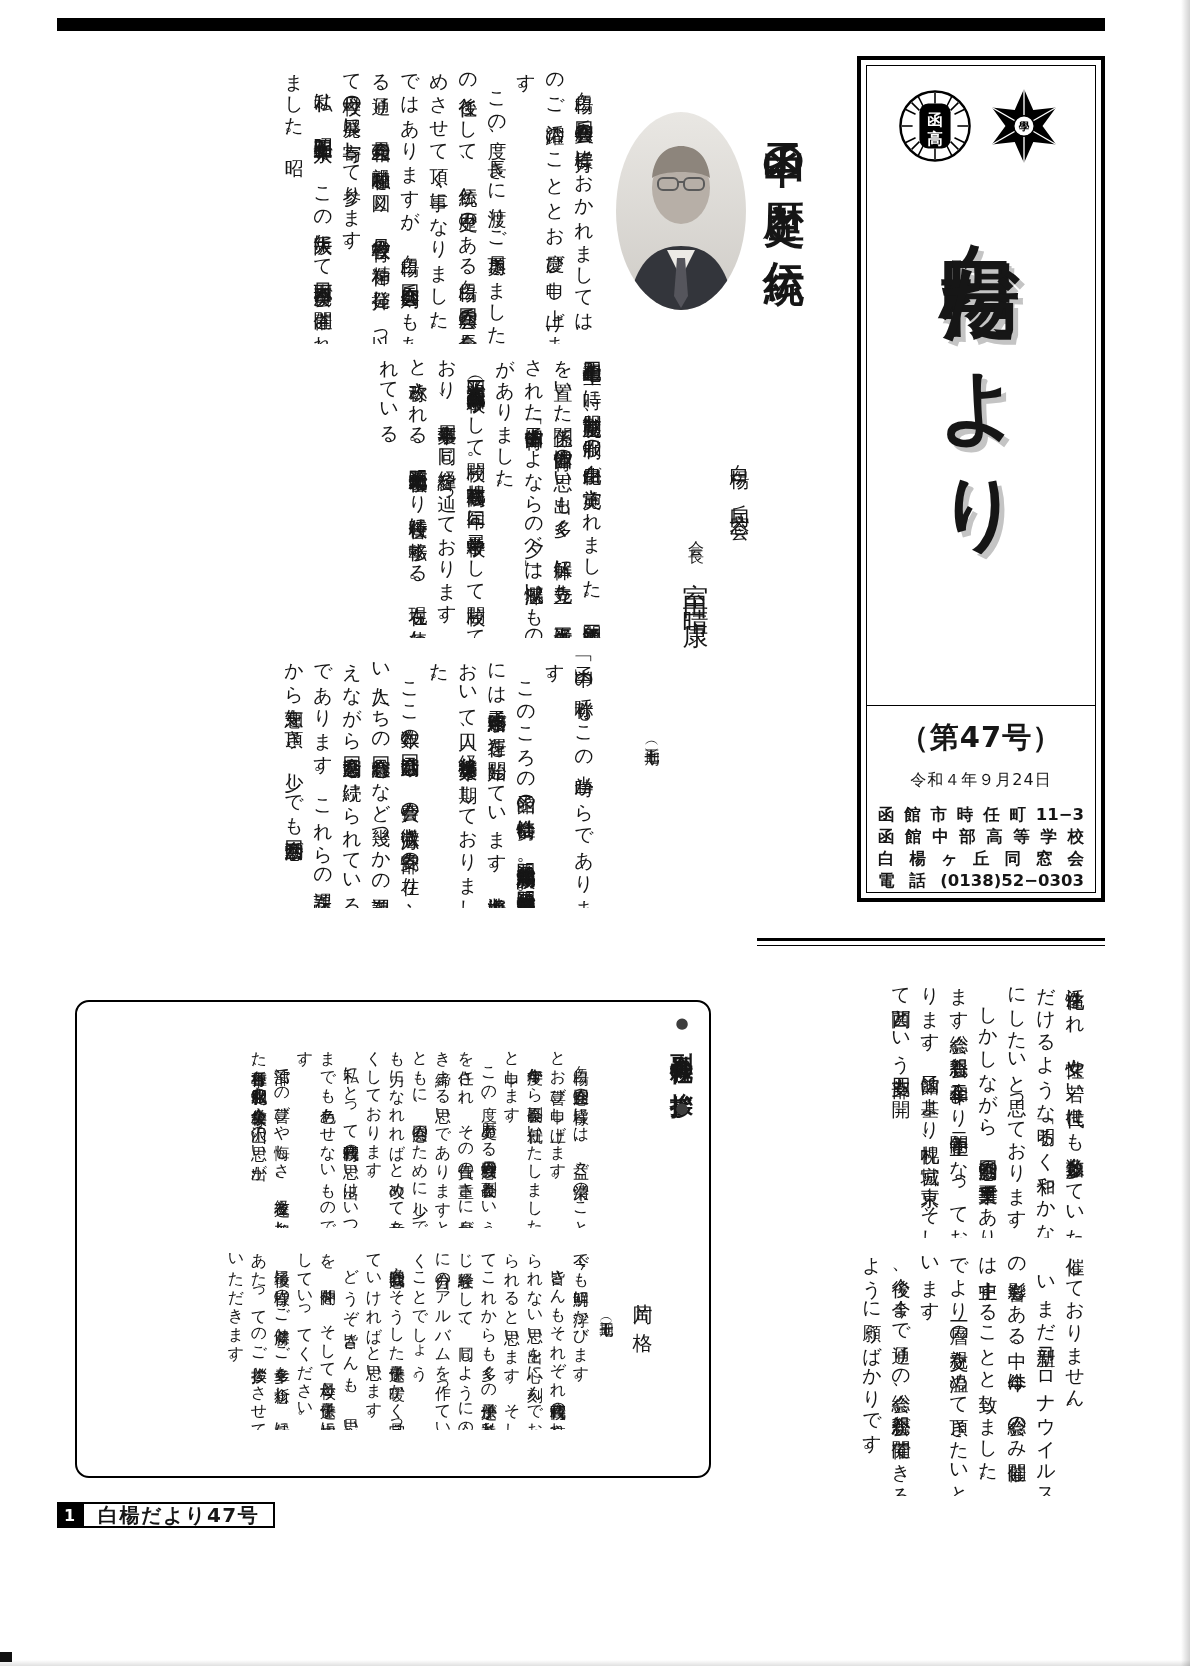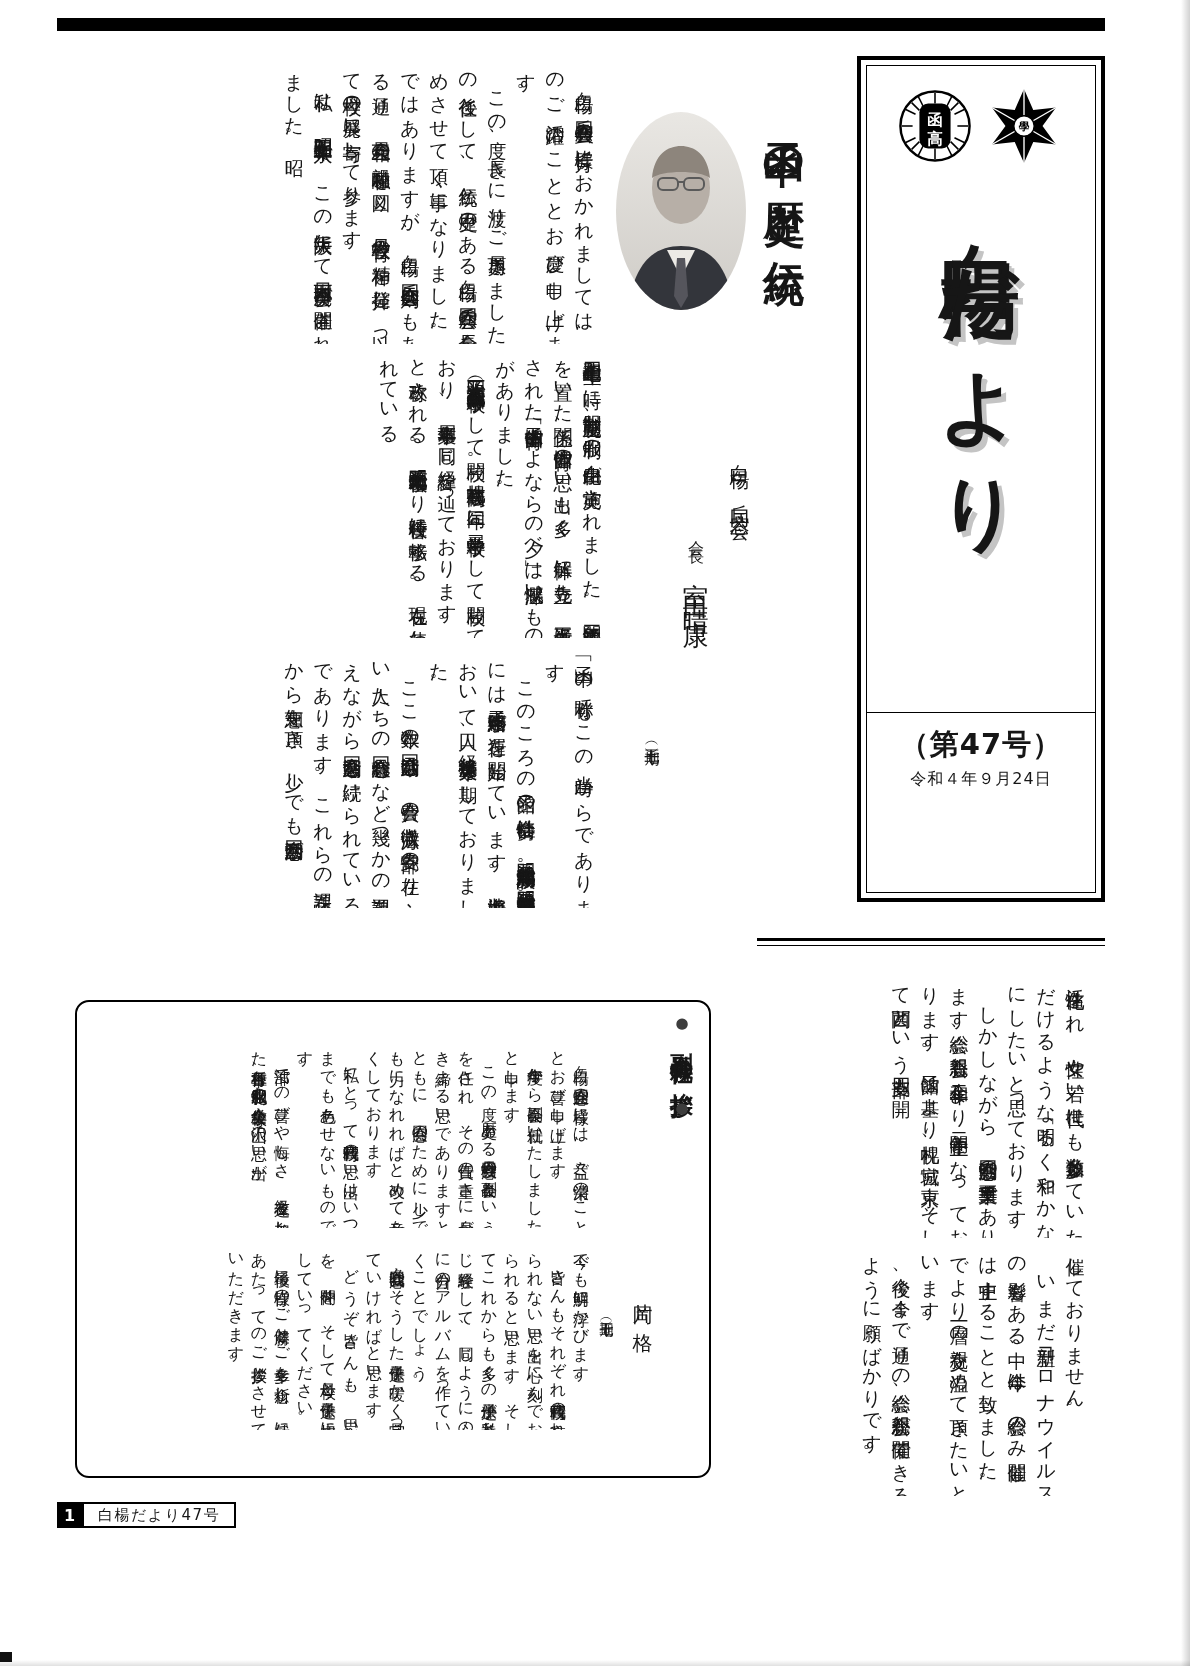--- a/index.html
+++ b/index.html
@@ -17,21 +17,21 @@
   .topbar{left:57px;top:18px;width:1048px;height:13px;background:#000;}
   
   .masthead{left:857px;top:56px;width:248px;height:846px;border:4px solid #000;box-sizing:border-box;background:#fff;}
   .mh-inner{position:absolute;inset:5px;border:1.5px solid #000;display:flex;flex-direction:column;align-items:center;overflow:hidden;}
   .emblems{display:flex;align-items:center;gap:12px;margin-top:22px;height:80px;}
   .mh-title{writing-mode:vertical-rl;text-orientation:upright;line-height:1;height:520px;margin-top:12px;
             font-size:80px;font-weight:700;letter-spacing:0.18em;
             text-shadow:5px 5px 0 #c4c4c4;white-space:nowrap;}
   .mh-divider{width:100%;border-top:1.5px solid #000;margin-top:12px;}
   .mh-issue{margin-top:12px;font-size:29px;font-weight:700;letter-spacing:1px;}
-  .mh-date{margin-top:4px;font-size:16px;letter-spacing:1px;}
+  .mh-date{margin-top:12px;font-size:16px;letter-spacing:1px;}
   .mh-address{margin-top:13px;width:calc(100% - 22px);font-size:16.5px;font-weight:600;line-height:22px;
               text-align:justify;text-align-last:justify;}
   
   .headline{left:760px;top:110px;writing-mode:vertical-rl;text-orientation:upright;
             font-size:41px;font-weight:700;letter-spacing:0.1em;line-height:1.15;white-space:nowrap;}
   .photo{left:616px;top:112px;width:130px;height:198px;border-radius:50%;overflow:hidden;}
   .byline{left:630px;top:448px;width:132px;height:398px;writing-mode:vertical-rl;text-orientation:upright;line-height:44px;}
   .by-org{font-size:20px;letter-spacing:0.28em;}
   .by-rolename{padding-top:80px;}
   .role{font-size:16px;letter-spacing:0.55em;}
@@ -61,21 +61,21 @@
   .box-band{position:absolute;writing-mode:vertical-rl;text-orientation:upright;overflow:hidden;text-align:justify;
             font-size:16px;line-height:23px;letter-spacing:0.02em;}
   .box-band p{margin:0;text-indent:1em;}
   .box-band p.cont{text-indent:0;}
   .box-body1{left:16px;top:38px;width:500px;height:188px;}
   .box-body2{left:16px;top:240px;width:500px;height:188px;}
   
   .f-num{left:57px;top:1502px;width:25px;height:26px;background:#000;color:#fff;
          font-size:16px;font-weight:700;display:flex;align-items:center;justify-content:center;}
   .f-label{left:82px;top:1502px;height:26px;box-sizing:border-box;border:2px solid #000;
-           padding:0 14px;line-height:22px;font-size:15px;font-weight:400;letter-spacing:1.5px;}
+           padding:0 14px;line-height:22px;font-size:20px;font-weight:700;letter-spacing:1.5px;}
 </style>
 </head>
 <body>
 
 <div class="page">
 
   <div class="abs topbar"></div>
 
   <div class="abs masthead">
     <div class="mh-inner">
@@ -119,20 +119,26 @@
             </g>
             <circle cx="40" cy="40" r="10.5" fill="#fff" stroke="#000" stroke-width="1.5"></circle>
             <text x="40" y="44.5" text-anchor="middle" fill="#000" font-size="11" font-weight="bold" font-family="DejaVu Sans, Liberation Sans, sans-serif">學</text>
           </svg>
         </span>
       </div>
       <div class="mh-title">白楊だより</div>
       <div class="mh-divider"></div>
       <div class="mh-issue sans">（第47号）</div>
       <div class="mh-date sans">令和４年９月24日</div>
+      <div class="mh-address sans">
+        <div>函館市時任町11−3</div>
+        <div>函館中部高等学校</div>
+        <div>白楊ヶ丘同窓会</div>
+        <div>電話(0138)52−0303</div>
+      </div>
     </div>
   </div>
 
   <div class="abs headline">函中の歴史と伝統</div>
 
   <div class="abs photo">
     <svg width="130" height="198" viewBox="0 0 130 198">
       <defs>
         <linearGradient id="pg" x1="0" y1="0" x2="0" y2="1">
           <stop offset="0" stop-color="#e9e7e3"></stop>

